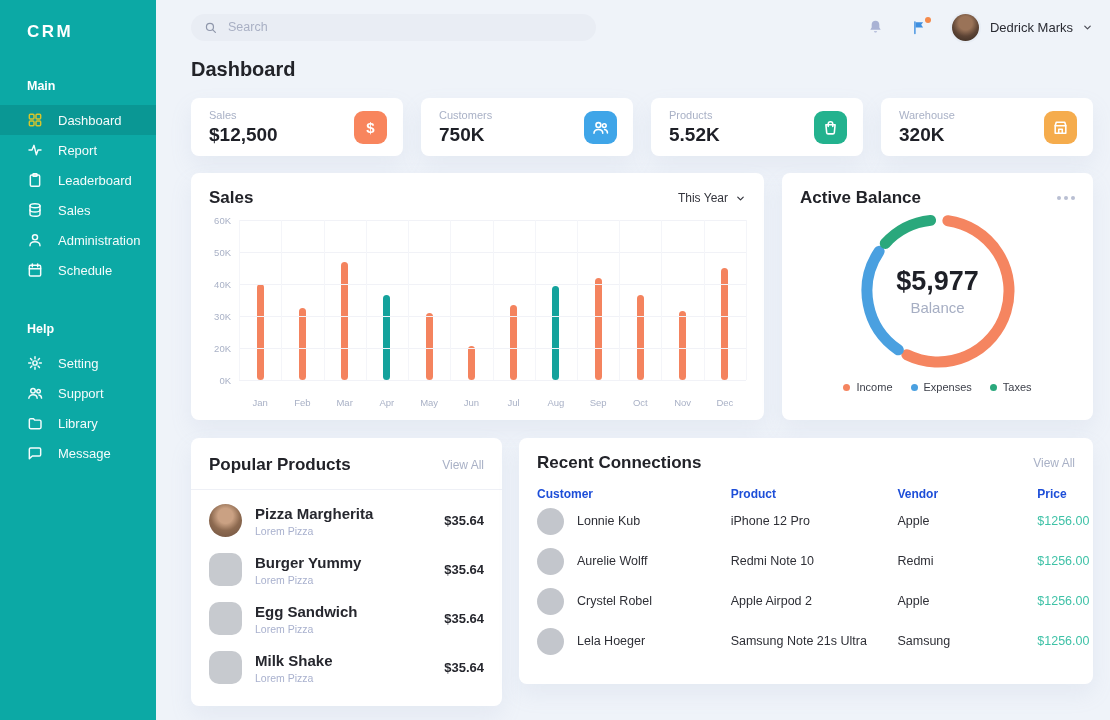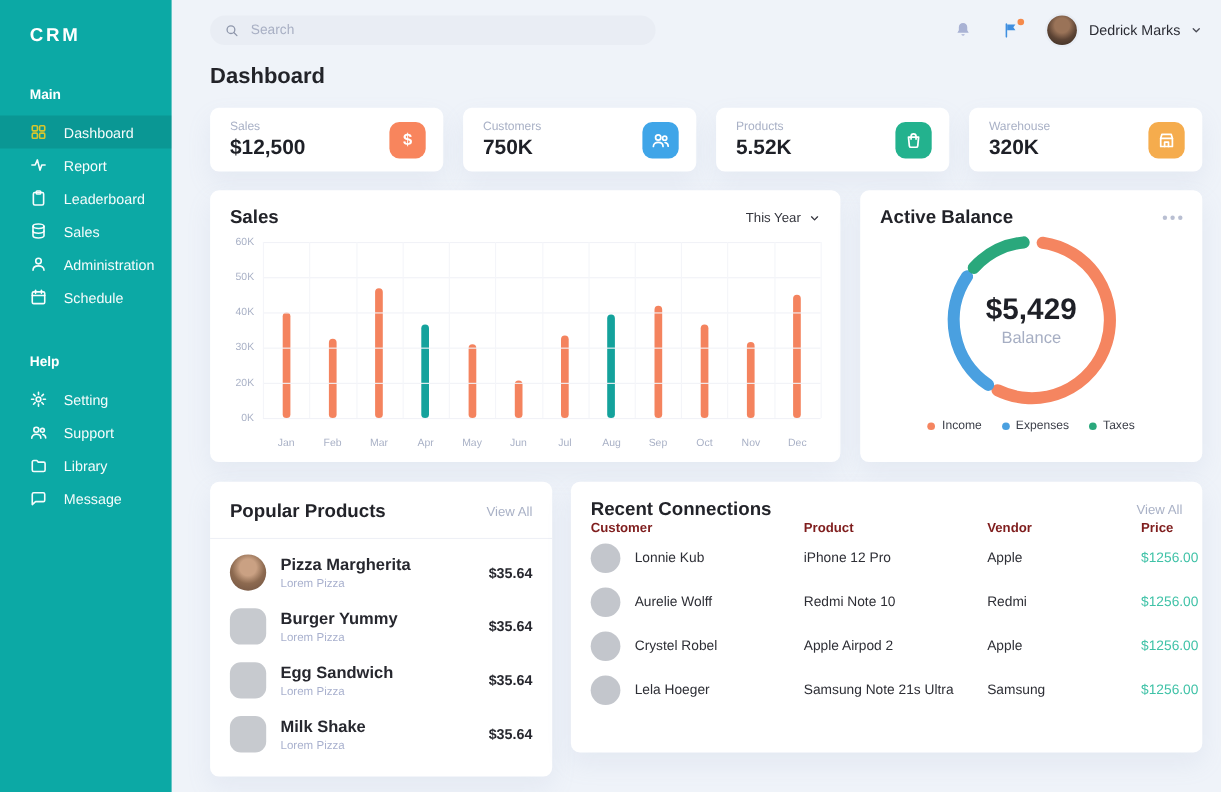--- a/index.html
+++ b/index.html
@@ -82,21 +82,21 @@
   .view-all{font-size:12px;color:#a9b1c6;cursor:pointer;}
   .plist{padding:6px 18px 0;}
   .pitem{display:flex;align-items:center;height:49px;cursor:pointer;}
   .pimg{width:33px;height:33px;border-radius:10px;background:#c7cacf;margin-right:13px;flex:none;}
   .pimg.photo{border-radius:50%;background:radial-gradient(circle at 50% 36%,#caa183 0 28%,#8d6a50 55%,#6e5140 100%);}
   .pinfo{flex:1;}
   .pname{font-size:15px;font-weight:700;color:#26272e;}
   .psub{font-size:10.5px;color:#a9b1ce;margin-top:3px;}
   .pprice{font-size:13px;font-weight:700;color:#26272e;}
   .connections-card{height:246px;padding:15px 18px;}
-  .tbl-head{display:grid;grid-template-columns:36% 31% 26% 7%;margin-top:0;font-size:12px;font-weight:700;color:#7f1d1d;}
+  .tbl-head{display:grid;grid-template-columns:36% 31% 26% 7%;margin-top:14px;font-size:12px;font-weight:700;color:#1d4ed8;}
   .trow{display:grid;grid-template-columns:36% 31% 26% 7%;align-items:center;height:40px;font-size:12.5px;color:#2e2f36;cursor:pointer;}
   .cust{display:flex;align-items:center;gap:13px;}
   .cavatar{width:27px;height:27px;border-radius:50%;background:#c3c6cc;flex:none;}
   .tprice{white-space:nowrap;}
 </style>
 </head>
 <body>
 
 <aside class="sidebar">
   <div class="logo">CRM</div>
@@ -397,21 +397,21 @@
             <i></i>
           </span>
       </div>
       <div class="donut-wrap">
         <svg id="donut" width="158" height="158" viewBox="0 0 158 158">
             <path d="M 88.88 8.69 A 71 71 0 1 1 47.88 142.81" fill="none" stroke="#f58560" stroke-width="11" stroke-linecap="round"></path>
             <path d="M 39.30 137.86 A 71 71 0 0 1 20.14 39.30" fill="none" stroke="#4aa0e0" stroke-width="11" stroke-linecap="round"></path>
             <path d="M 26.24 31.49 A 71 71 0 0 1 71.58 8.39" fill="none" stroke="#2aa87c" stroke-width="11" stroke-linecap="round"></path>
           </svg>
         <div class="donut-center">
-          <div class="amount">$5,429</div>
+          <div class="amount">$5,977</div>
           <div class="blabel">Balance</div>
         </div>
       </div>
       <div class="legend" id="legend">
           <div class="legend-item">
             <span class="legend-dot" style="background: rgb(245, 133, 96);"></span>
             <span>Income</span>
           </div>
           <div class="legend-item">
             <span class="legend-dot" style="background: rgb(74, 160, 224);"></span>

